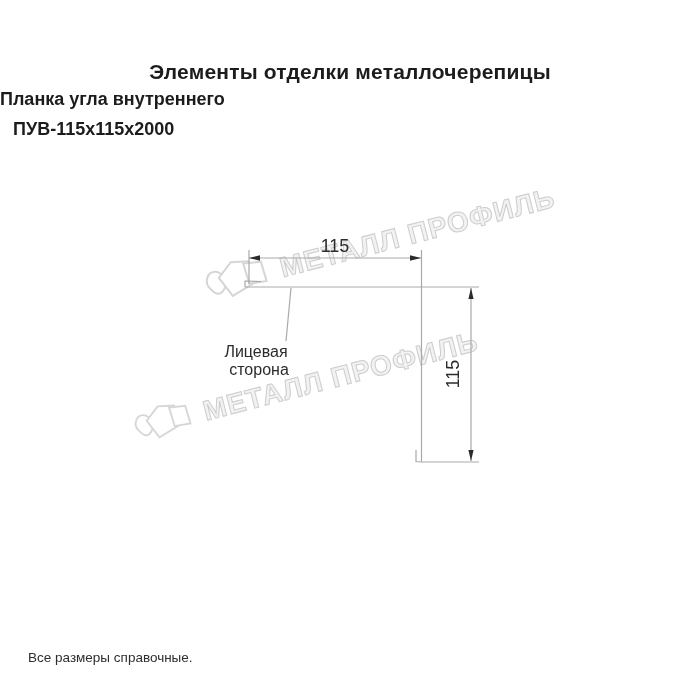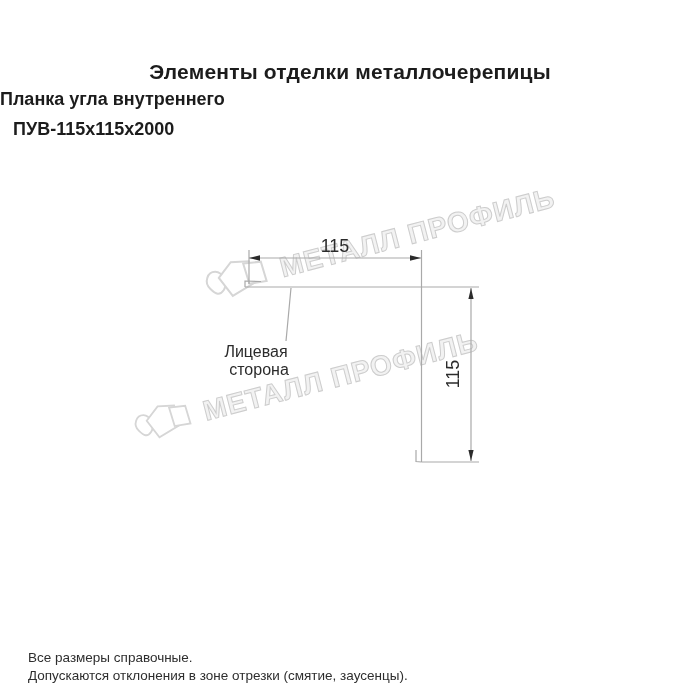--- a/index.html
+++ b/index.html
@@ -104,16 +104,15 @@
 
     <g>
       <line x1="291" y1="288" x2="286" y2="341" stroke="#a9a9a9" stroke-width="1.2"></line>
       <text class="lbl-text" x="256" y="357" text-anchor="middle">Лицевая</text>
       <text class="lbl-text" x="259" y="375" text-anchor="middle">сторона</text>
     </g>
   </svg>
 
   <div class="footer">
     <div>Все размеры справочные.</div>
-    <div>Допускаются отклонения в зоне отрезки (смятие, заусенцы).</div>
   </div>
 
 </div>
 
 </body></html>

